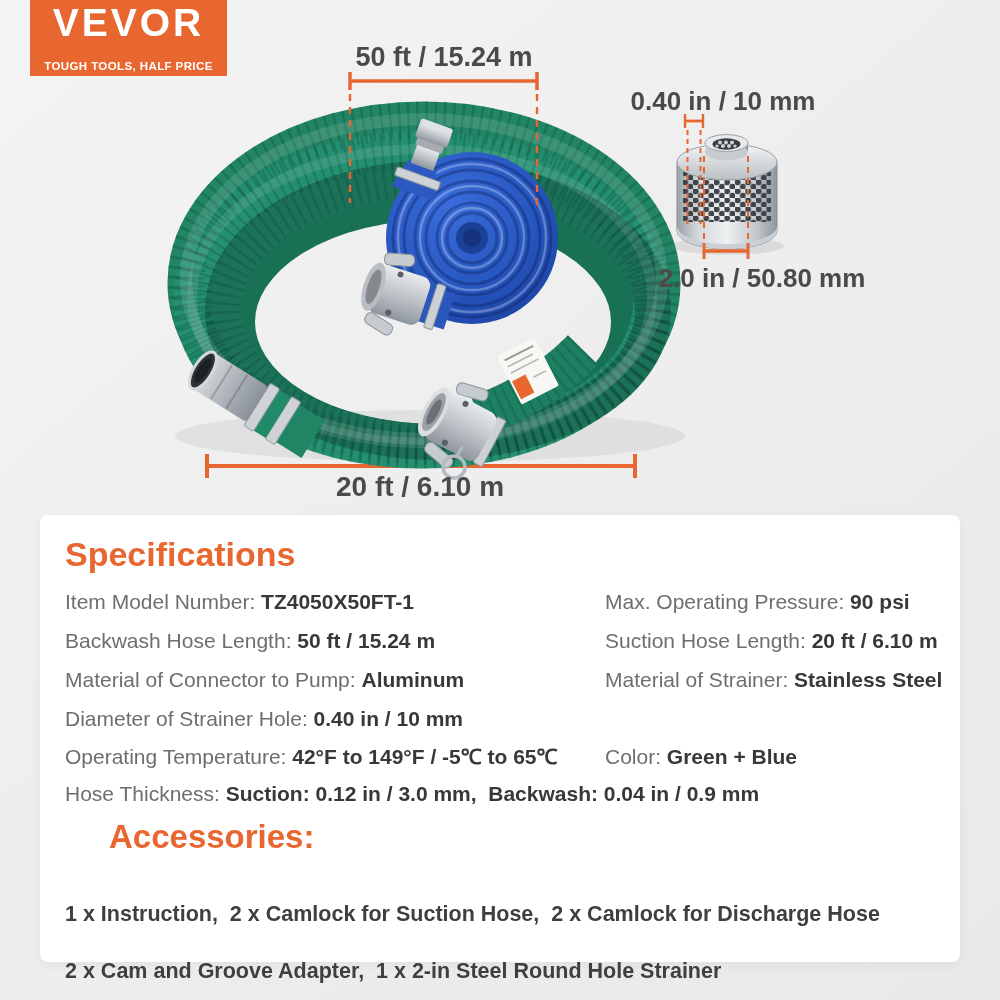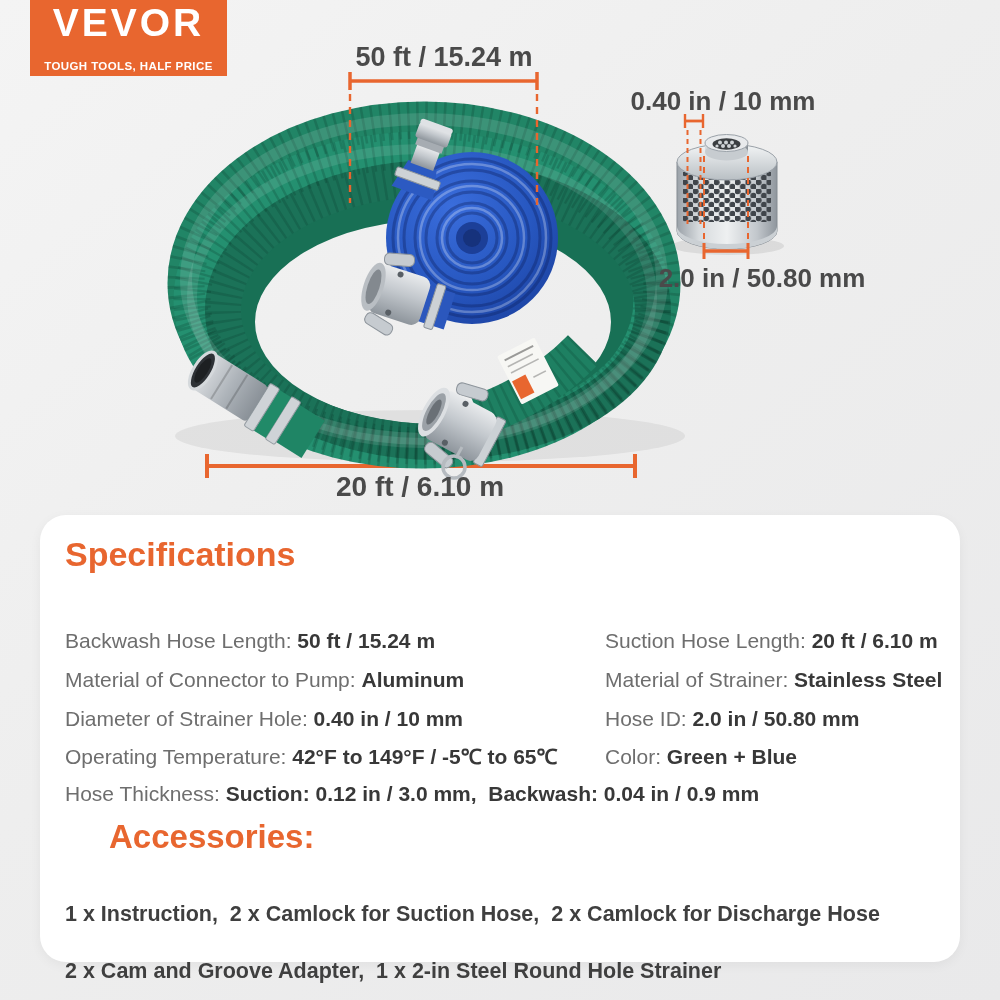--- a/index.html
+++ b/index.html
@@ -22,21 +22,21 @@
   }
   .m-top{left:304px;top:42px;width:280px;font-size:27px;}
   .m-hole{left:583px;top:86px;width:280px;font-size:26px;}
   .m-id{left:622px;top:263px;width:280px;font-size:26px;}
   .m-bottom{left:280px;top:471px;width:280px;font-size:28px;}
   
   .photo{position:absolute;left:0;top:0;}
   
   .card{
     position:absolute;left:40px;top:515px;width:920px;height:447px;
-    background:#ffffff;border-radius:26px;box-shadow:0 3px 12px rgba(0,0,0,.05);
+    background:#ffffff;border-radius:8px;box-shadow:0 3px 12px rgba(0,0,0,.05);
   }
   .sec-title{
     position:absolute;left:25px;color:#e8662f;font-weight:bold;font-size:34px;white-space:nowrap;
   }
   .spec-row{position:absolute;left:0;width:100%;height:26px;font-size:21px;line-height:25px;}
   .cell{position:absolute;white-space:pre-wrap;}
   .cell.l{left:25px;}
   .cell.r{left:565px;}
   .lab{color:#6e6e6e;}
   .val{color:#383838;font-weight:bold;}
@@ -247,31 +247,34 @@
   </svg>
 
   <div class="measure-label m-top">50 ft / 15.24 m</div>
   <div class="measure-label m-hole">0.40 in / 10 mm</div>
   <div class="measure-label m-id">2.0 in / 50.80 mm</div>
   <div class="measure-label m-bottom">20 ft / 6.10 m</div>
 
   <div class="card">
     <div class="sec-title" style="top:20px;">Specifications</div>
 
+    <div class="spec-row" style="top:74px">
+      <div class="cell l"><span class="lab">Item Model Number: </span><span class="val">TZ4050X50FT-1</span></div>
+      <div class="cell r"><span class="lab">Max. Operating Pressure: </span><span class="val">90 psi</span></div>
+    </div>
     <div class="spec-row" style="top:113px">
       <div class="cell l"><span class="lab">Backwash Hose Length: </span><span class="val">50 ft / 15.24 m</span></div>
       <div class="cell r"><span class="lab">Suction Hose Length: </span><span class="val">20 ft / 6.10 m</span></div>
     </div>
     <div class="spec-row" style="top:152px">
       <div class="cell r"><span class="lab">Material of Strainer: </span><span class="val">Stainless Steel</span></div>
       <div class="cell l"><span class="lab">Material of Connector to Pump: </span><span class="val">Aluminum</span></div>
     </div>
     <div class="spec-row" style="top:191px">
       <div class="cell l"><span class="lab">Diameter of Strainer Hole: </span><span class="val">0.40 in / 10 mm</span></div>
-      <div class="cell r"><span class="lab">Hose ID: </span><span class="val">2.0 in / 50.80 mm</span></div>
     </div>
     <div class="spec-row" style="top:229px">
       <div class="cell l"><span class="lab">Operating Temperature: </span><span class="val">42°F to 149°F / -5℃ to 65℃</span></div>
       <div class="cell r"><span class="lab">Color: </span><span class="val">Green + Blue</span></div>
     </div>
     <div class="spec-row" style="top:266px">
       <div class="cell l"><span class="lab">Hose Thickness: </span><span class="val">Suction: 0.12 in / 3.0 mm,  Backwash: 0.04 in / 0.9 mm</span></div>
     </div>
 
     <div class="sec-title" style="top:303px;font-size:33px;margin-left:44px;">Accessories:</div>

